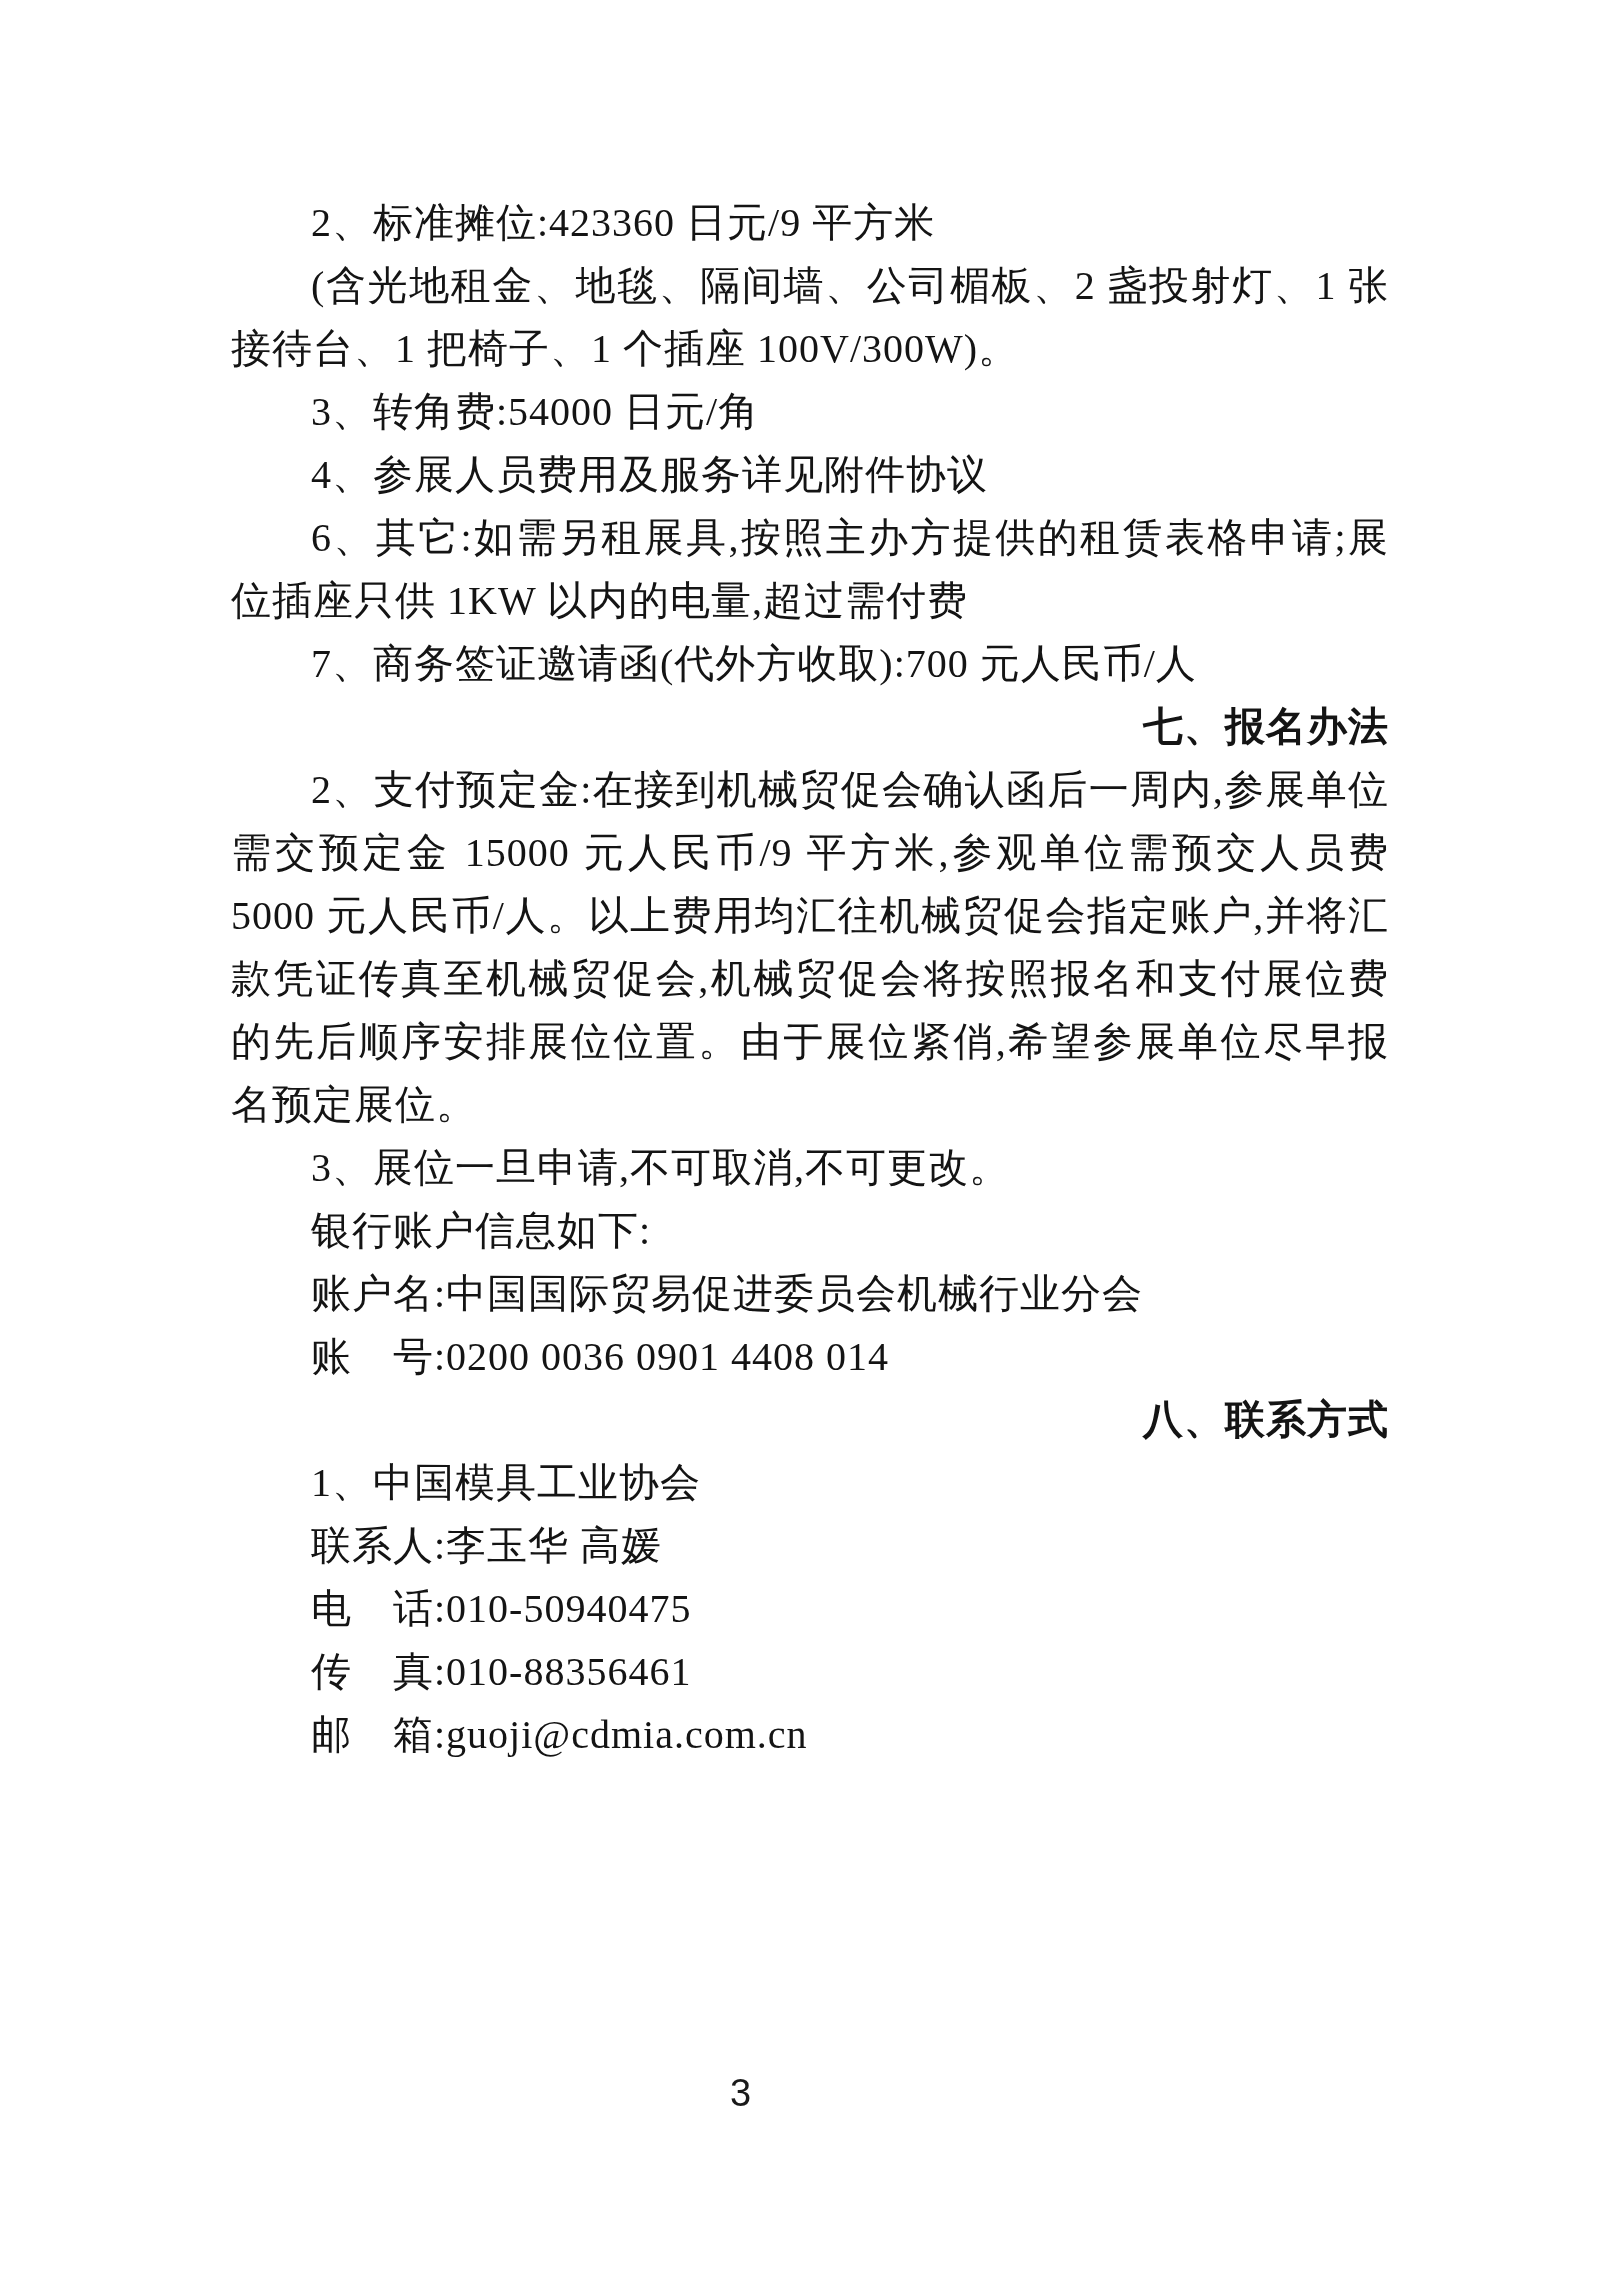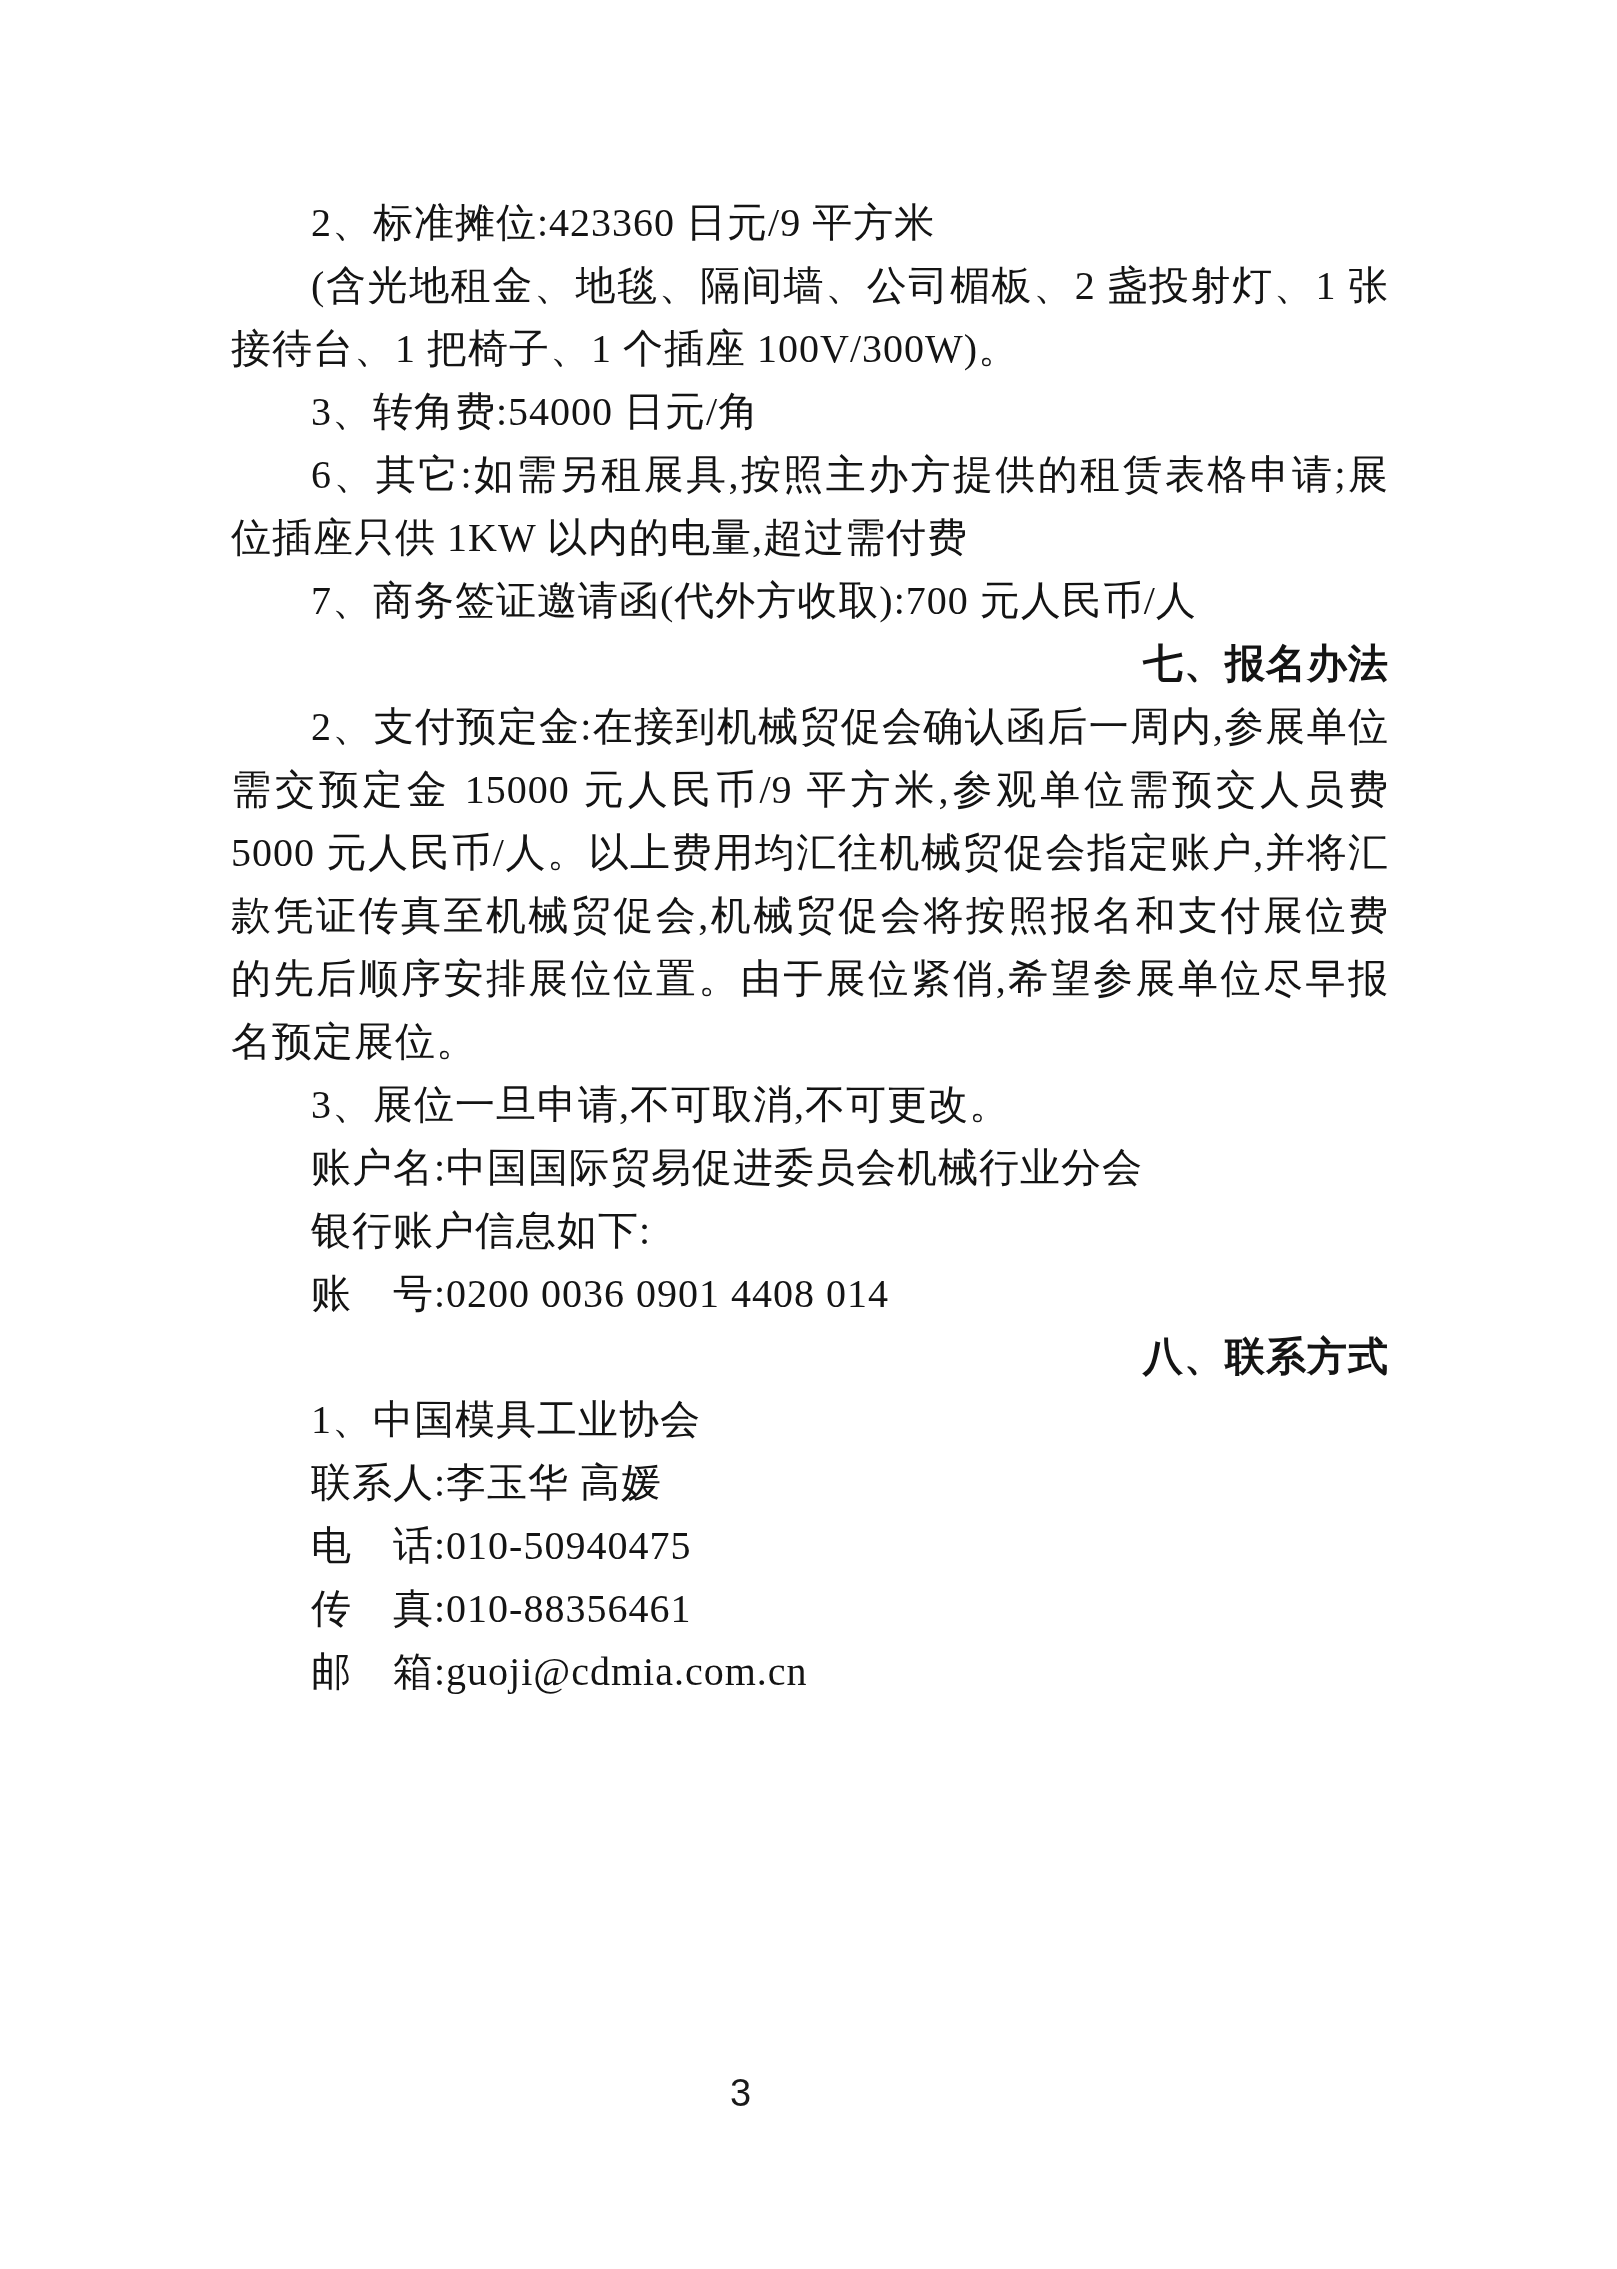--- a/index.html
+++ b/index.html
@@ -54,27 +54,28 @@
   }
 </style>
 </head>
 <body>
 
 <div class="page">
   <main class="content">
     <p class="para">2、标准摊位:423360 日元/9 平方米</p>
     <p class="para">(含光地租金、地毯、隔间墙、公司楣板、2 盏投射灯、1 张接待台、1 把椅子、1 个插座 100V/300W)。</p>
     <p class="para">3、转角费:54000 日元/角</p>
+    <p class="para">4、参展人员费用及服务详见附件协议</p>
     <p class="para">6、其它:如需另租展具,按照主办方提供的租赁表格申请;展位插座只供 1KW 以内的电量,超过需付费</p>
     <p class="para">7、商务签证邀请函(代外方收取):700 元人民币/人</p>
     <h2 class="heading">七、报名办法</h2>
     <p class="para">2、支付预定金:在接到机械贸促会确认函后一周内,参展单位需交预定金 15000 元人民币/9 平方米,参观单位需预交人员费 5000 元人民币/人。以上费用均汇往机械贸促会指定账户,并将汇款凭证传真至机械贸促会,机械贸促会将按照报名和支付展位费的先后顺序安排展位位置。由于展位紧俏,希望参展单位尽早报名预定展位。</p>
     <p class="para">3、展位一旦申请,不可取消,不可更改。</p>
+    <p class="para">银行账户信息如下:</p>
     <p class="para">账户名:中国国际贸易促进委员会机械行业分会</p>
-    <p class="para">银行账户信息如下:</p>
     <p class="para">账　号:0200 0036 0901 4408 014</p>
     <h2 class="heading">八、联系方式</h2>
     <p class="para">1、中国模具工业协会</p>
     <p class="para">联系人:李玉华 高媛</p>
     <p class="para">电　话:010-50940475</p>
     <p class="para">传　真:010-88356461</p>
     <p class="para">邮　箱:guoji@cdmia.com.cn</p>
   </main>
   <footer class="page-number">3</footer>
 </div>

